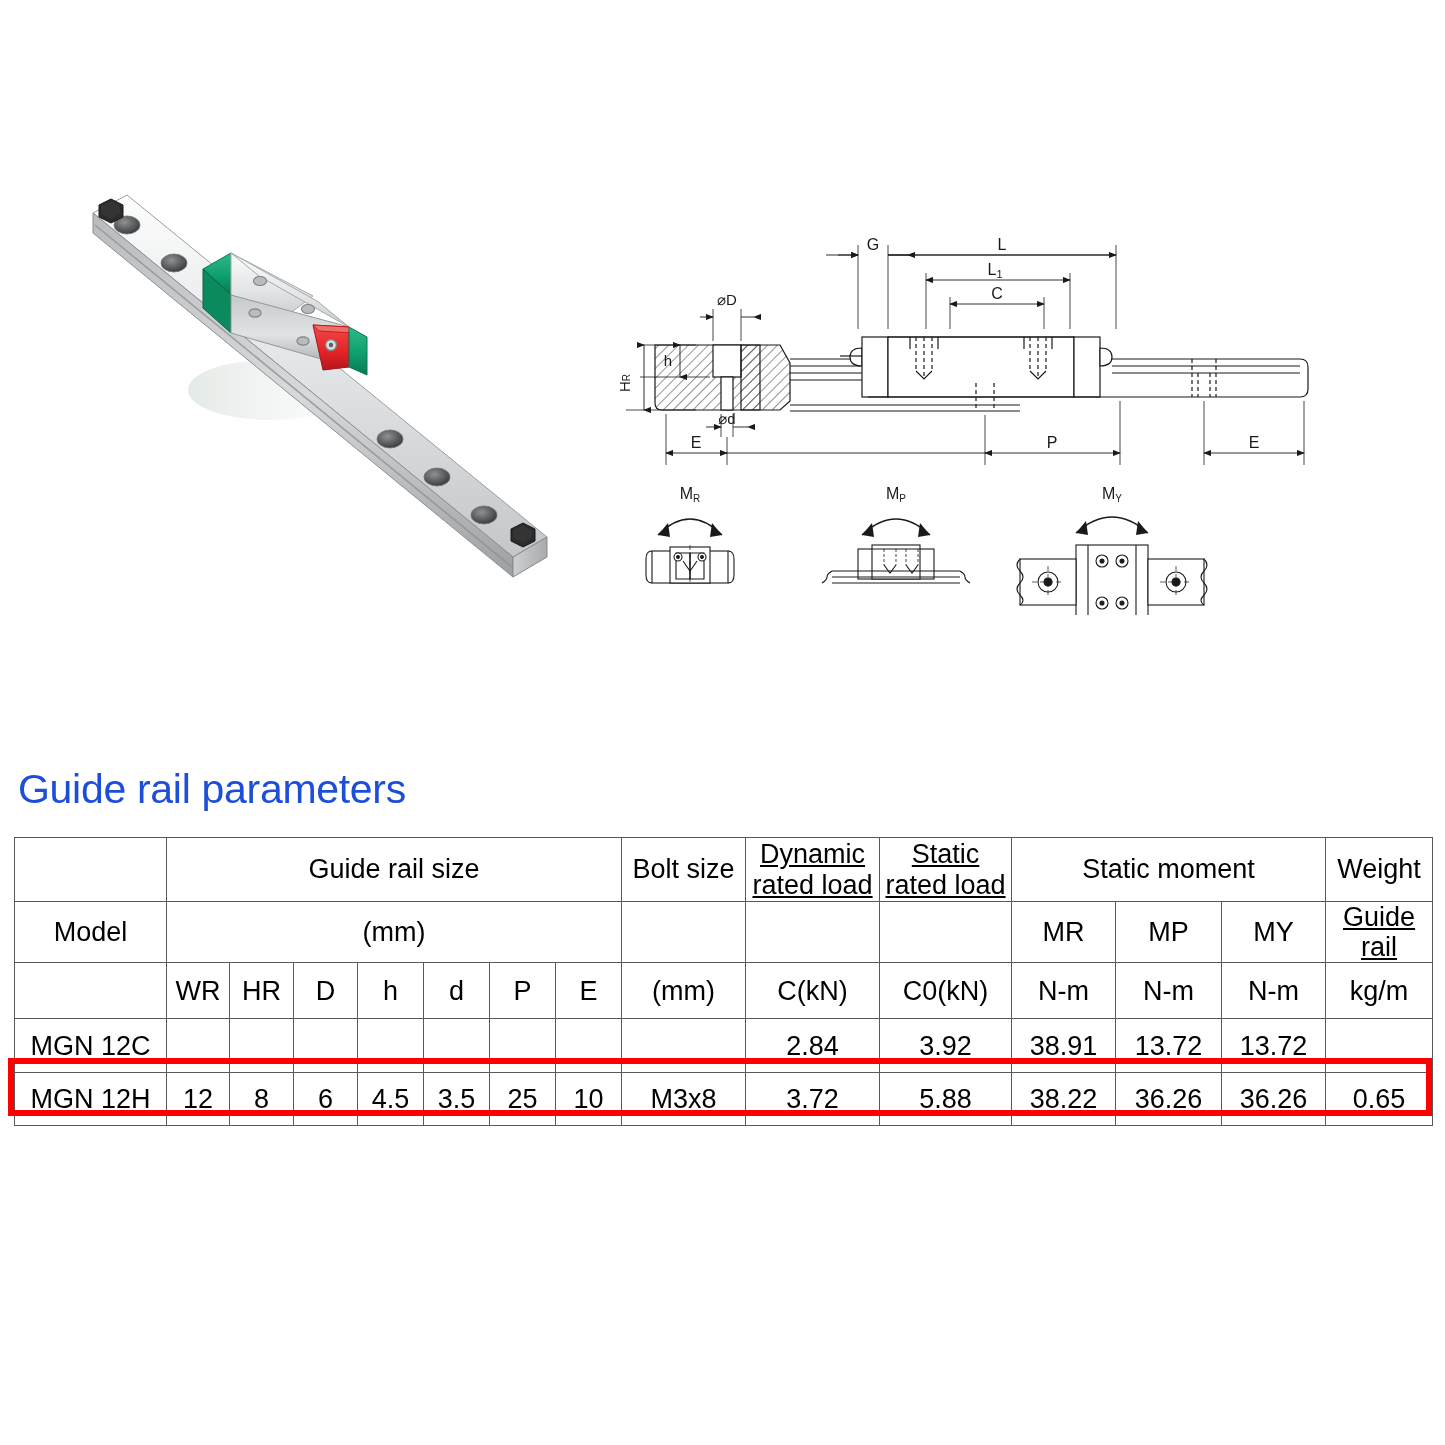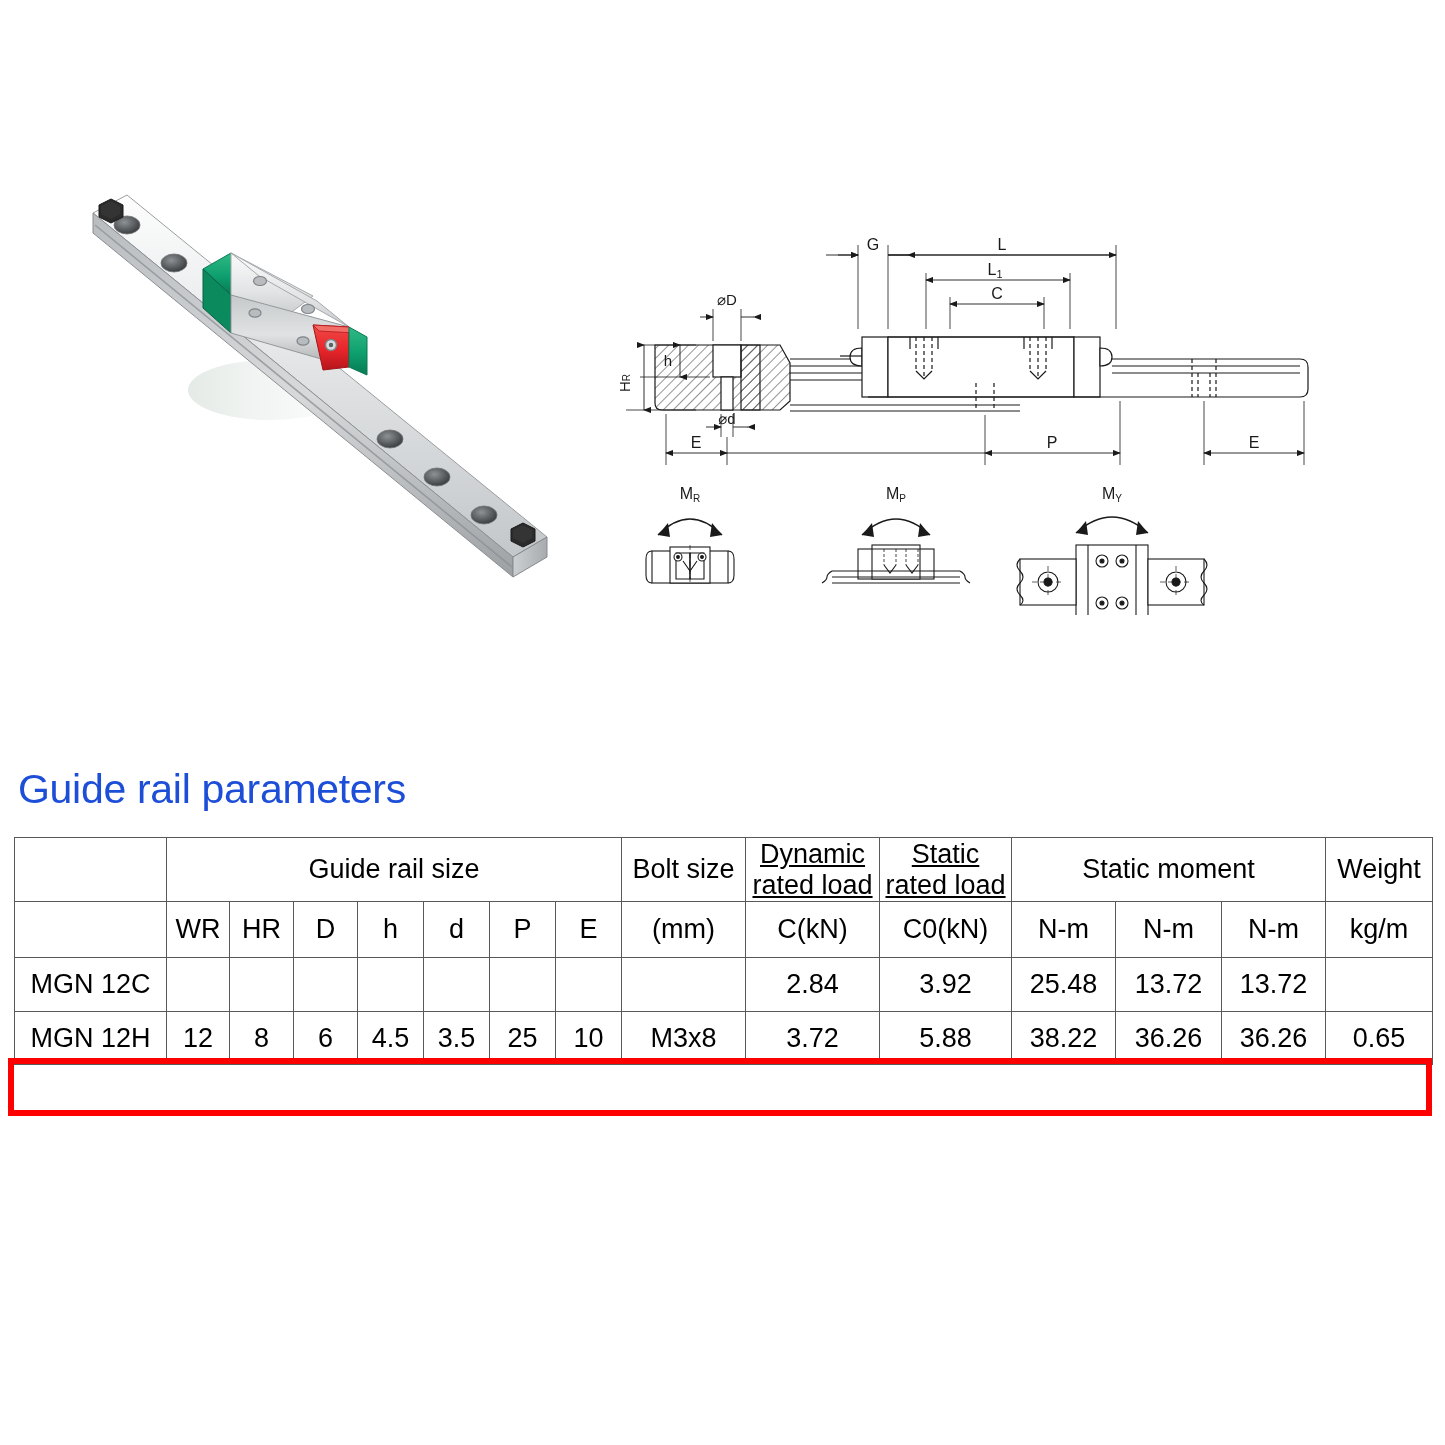--- a/index.html
+++ b/index.html
@@ -469,20 +469,34 @@
         <div>rated load</div>
       </td>
       <td class="r1 two-line">
         <div>Static</div>
         <div>rated load</div>
       </td>
       <td class="r1" colspan="3">Static moment</td>
       <td class="r1">Weight</td>
     </tr>
 
+    <tr>
+      <td class="r2">Model</td>
+      <td class="r2" colspan="7">(mm)</td>
+      <td class="r2"></td>
+      <td class="r2"></td>
+      <td class="r2"></td>
+      <td class="r2">MR</td>
+      <td class="r2">MP</td>
+      <td class="r2">MY</td>
+      <td class="r2 two-line">
+        <div>Guide</div>
+        <div>rail</div>
+      </td>
+    </tr>
 
     <tr>
       <td class="r3"></td>
       <td class="r3">WR</td>
       <td class="r3">HR</td>
       <td class="r3">D</td>
       <td class="r3">h</td>
       <td class="r3">d</td>
       <td class="r3">P</td>
       <td class="r3">E</td>
@@ -500,21 +514,21 @@
       <td class="r4"></td>
       <td class="r4"></td>
       <td class="r4"></td>
       <td class="r4"></td>
       <td class="r4"></td>
       <td class="r4"></td>
       <td class="r4"></td>
       <td class="r4"></td>
       <td class="r4">2.84</td>
       <td class="r4">3.92</td>
-      <td class="r4">25.48</td>
+      <td class="r4">38.91</td>
       <td class="r4">13.72</td>
       <td class="r4">13.72</td>
       <td class="r4"></td>
     </tr>
 
     <tr class="highlight-row">
       <td class="r5">MGN 12H</td>
       <td class="r5">12</td>
       <td class="r5">8</td>
       <td class="r5">6</td>

